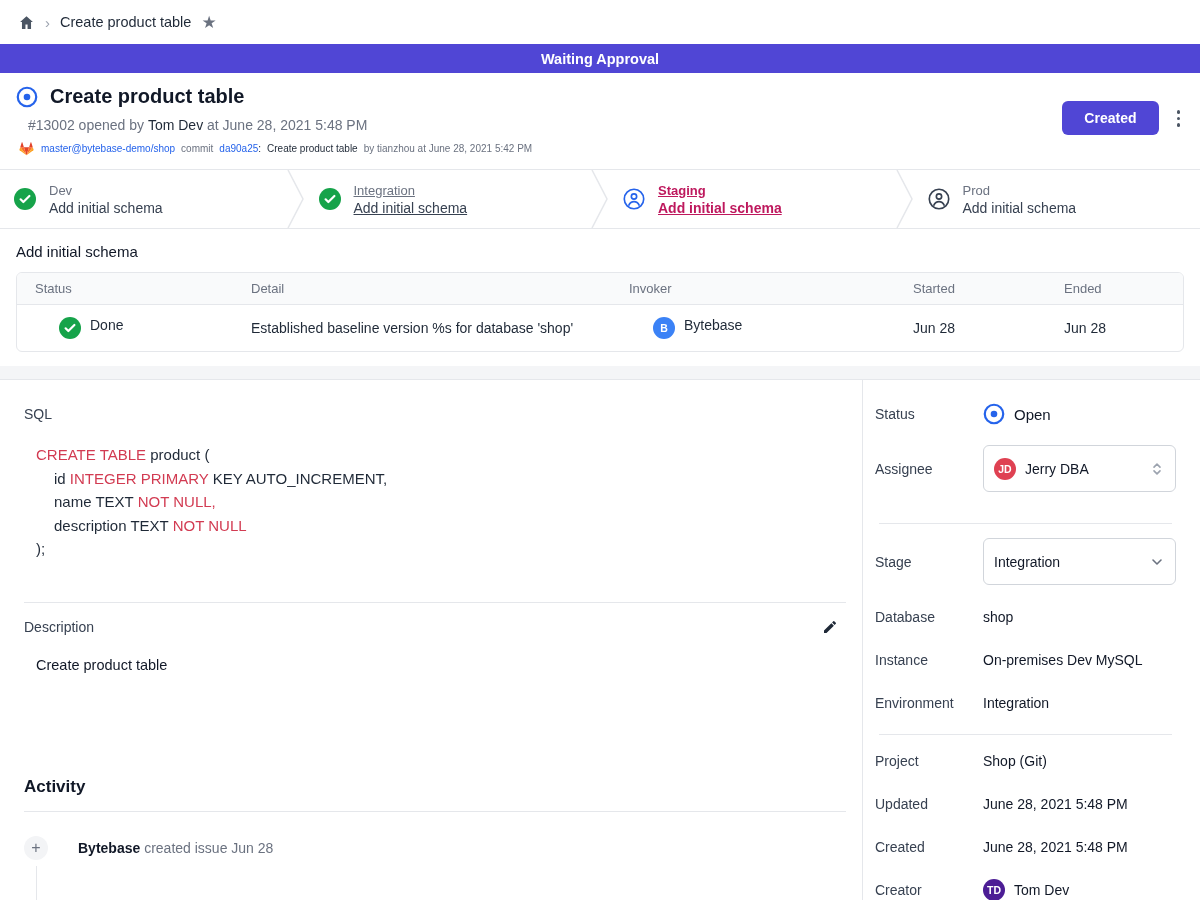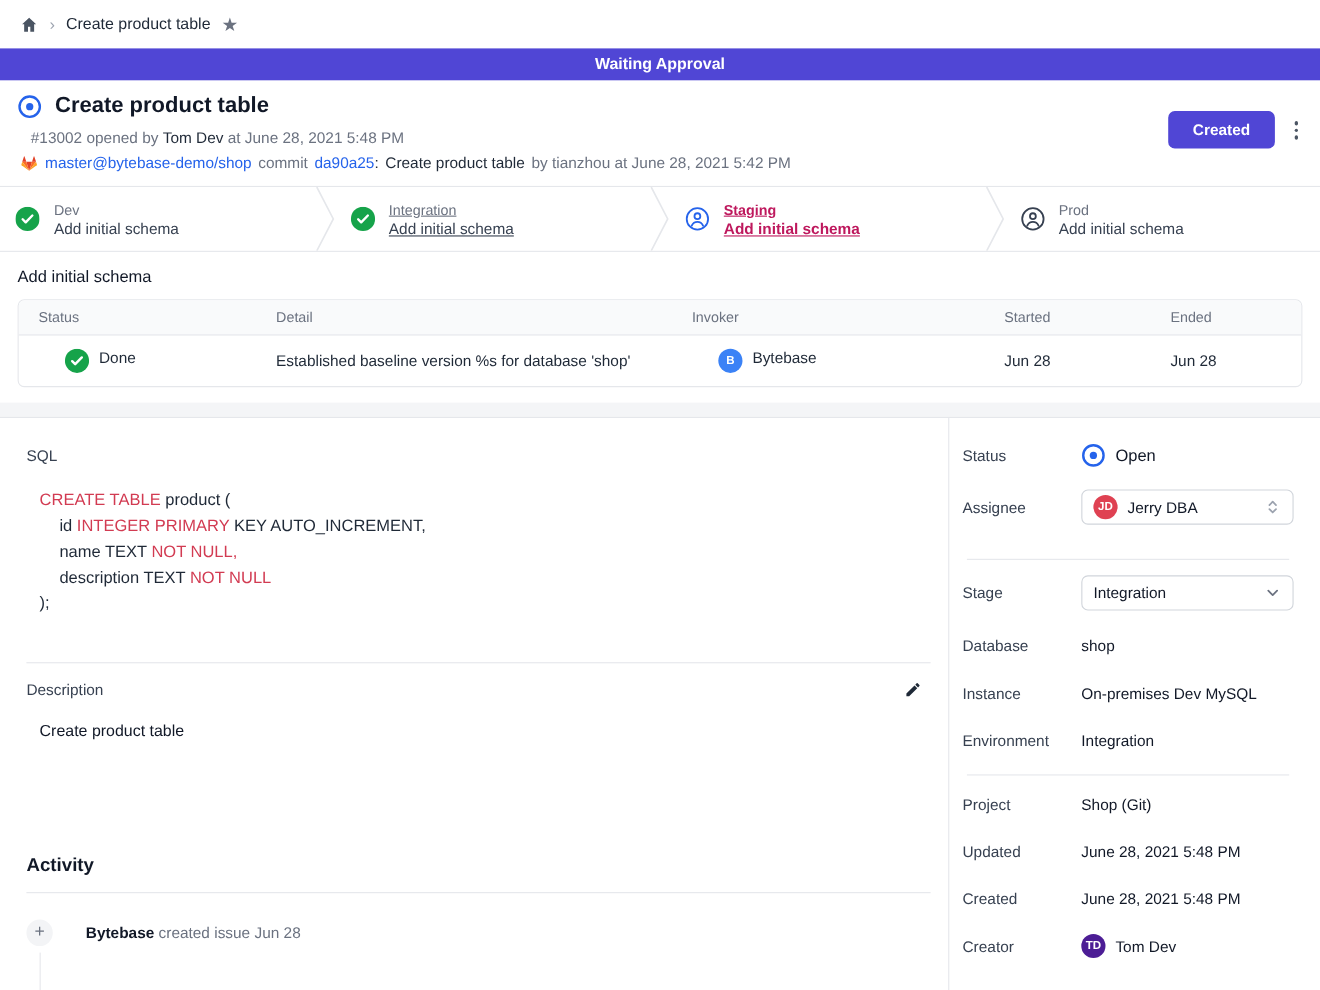--- a/index.html
+++ b/index.html
@@ -20,21 +20,21 @@
 
   
   .banner { height:29px; flex:0 0 29px; background:#5046d5; color:#fff; display:flex; align-items:center; justify-content:center; font-weight:700; font-size:14.5px; }
 
   
   .header { padding:12px 16px 12px 16px; display:flex; justify-content:space-between; }
   .title-row { display:flex; align-items:center; gap:12px; }
   .issue-title { font-size:20px; font-weight:700; color:#111827; }
   .meta-row { margin:9px 0 0 12px; color:#6b7280; font-size:14px; }
   .meta-row .author { color:#1f2937; font-weight:500; }
-  .commit-row { margin:7px 0 0 2px; display:flex; align-items:flex-start; gap:6px; font-size:14px; color:#6b7280; flex-wrap:nowrap; white-space:nowrap; }
+  .commit-row { margin:7px 0 0 2px; display:flex; align-items:center; gap:6px; font-size:10px; color:#6b7280; flex-wrap:nowrap; white-space:nowrap; }
   .commit-row .msg { color:#1f2937; }
   .header-actions { display:flex; align-items:flex-start; gap:14px; padding-top:16px; }
   .approve-btn { background:#5046d5; color:#fff; border:none; border-radius:6px; font-family:inherit; font-size:14px; font-weight:600; padding:9px 22px; cursor:pointer; }
   .kebab { display:flex; flex-direction:column; gap:3px; padding:6px 4px; cursor:pointer; margin-top:3px; }
   .kebab i { width:3.5px; height:3.5px; border-radius:50%; background:#4b5563; }
 
   
   .pipeline { flex:0 0 58px; border-top:1px solid #e5e7eb; border-bottom:1px solid #e5e7eb; display:flex; align-items:stretch; }
   .stage { flex:1; display:flex; align-items:center; gap:13px; padding-left:14px; cursor:pointer; }
   .stage .texts { display:flex; flex-direction:column; gap:2px; }
@@ -89,21 +89,21 @@
   .activity-text { font-size:14px; color:#6b7280;margin-left:17px; }
   .activity-text .actor { color:#111827; font-weight:600; }
   .timeline-line { position:absolute; left:11.5px; top:30px; width:1px; height:40px; background:#e5e7eb; }
 
   
   .side-row { display:flex; align-items:center; min-height:24px; margin-bottom:19px; }
   .side-label { flex:0 0 108px; font-size:14px; color:#374151; }
   .side-value { font-size:14px; font-weight:500; color:#111827; }
   .side-inline { display:flex; align-items:center; gap:9px; }
   .open-text { font-size:15px; color:#111827; }
-  .select-box { width:195px; height:32px; border:1px solid #d1d5db; border-radius:6px; background:#fff; display:flex; align-items:center; gap:9px; padding:0 10px; cursor:pointer; }
+  .select-box { width:195px; height:47px; border:1px solid #d1d5db; border-radius:6px; background:#fff; display:flex; align-items:center; gap:9px; padding:0 10px; cursor:pointer; }
   .select-box .sel-text { font-size:14px; color:#111827; }
   .select-box .caret { margin-left:auto; }
   .row-assignee { margin-bottom:0; }
   .side-divider-1 { margin:31px 4px 14px 4px; }
   .side-divider-2 { margin:13px 4px 14px 4px; }
   .row-stage { margin-bottom:20px; }
   .svg-16 { width:16px; height:16px; display:block; }
 </style>
 </head>
 <body>

